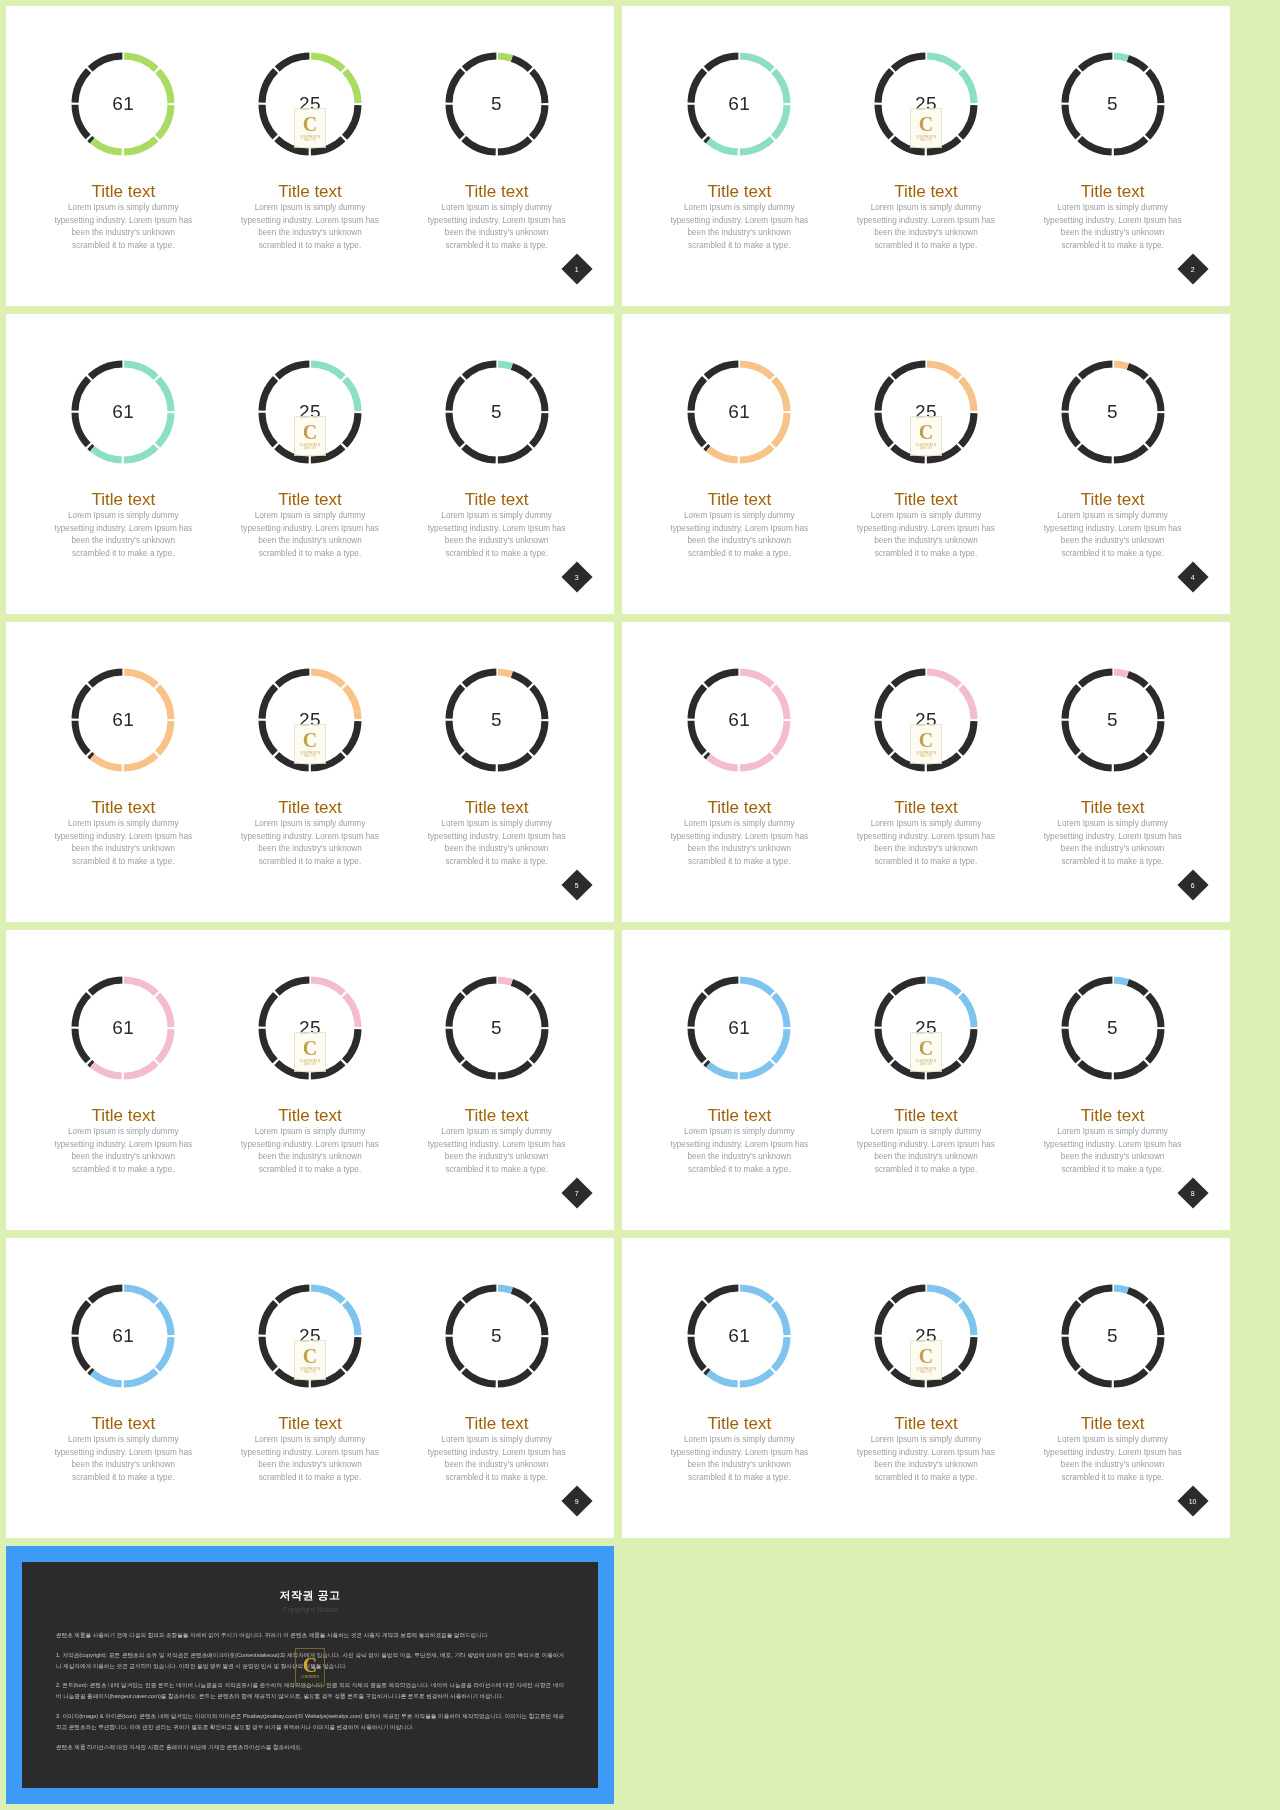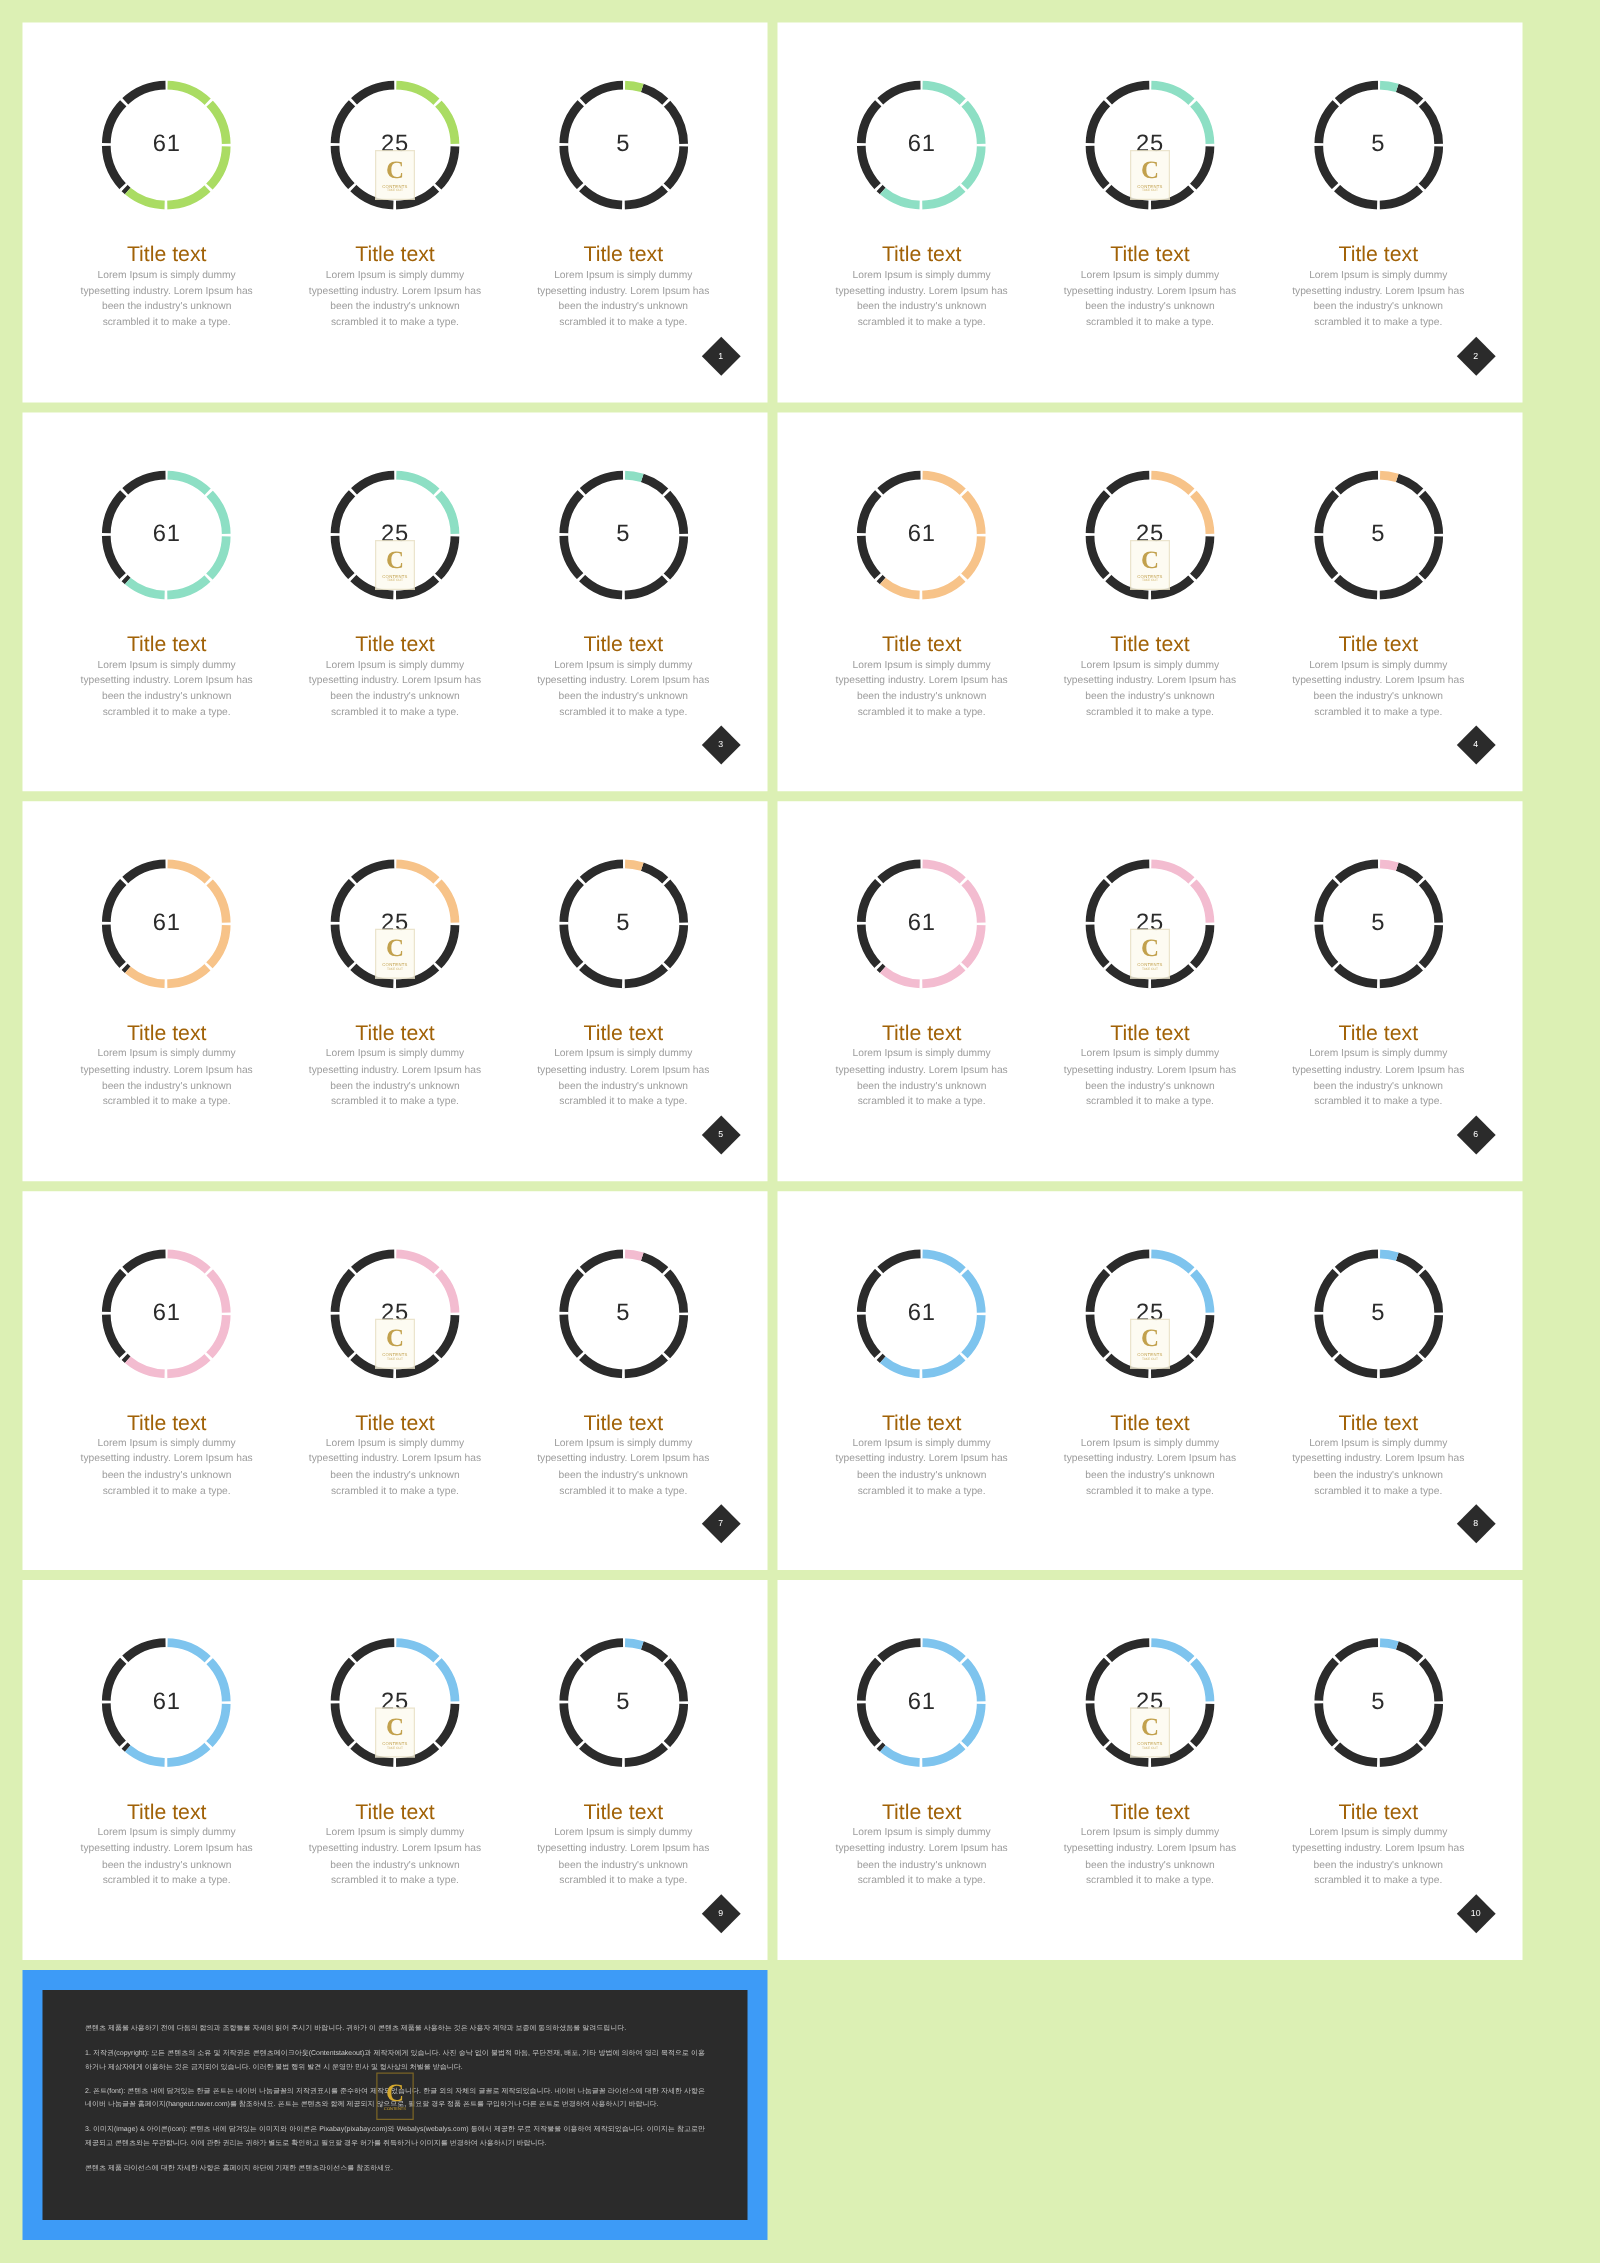--- a/index.html
+++ b/index.html
@@ -7,21 +7,21 @@
     width: 1280px; height: 1810px;
     background: #dcf0b4;
     font-family: "Liberation Sans", sans-serif;
     overflow: hidden;
   }
   .deck {
     display: grid;
     grid-template-columns: 1fr 1fr;
     grid-template-rows: repeat(5, 1fr);
     gap: 8px;
-    padding: 18px;
+    padding: 6px;
     width: 1236px; height: 1810px;
   }
   .slide {
     background: #ffffff;
     position: relative;
     overflow: hidden;
   }
   .charts-row {
     display: flex;
     justify-content: space-around;
@@ -638,20 +638,24 @@
           <div class="title-text">Title text</div>
           <div class="body-text">Lorem Ipsum is simply dummy typesetting industry. Lorem Ipsum has been the industry's unknown scrambled it to make a type.</div>
         </div>
       </div>
       <div class="page-badge">
         <span>10</span>
       </div>
     </div>
     <div class="slide copy-slide" style="background: rgb(61, 155, 247);">
       <div class="copy-inner" style="background: rgb(43, 43, 43);">
+        <div class="copy-head">
+          <div class="copy-title">저작권 공고</div>
+          <div class="copy-subtitle">Copyright Notice</div>
+        </div>
         <p class="copy-p">콘텐츠 제품을 사용하기 전에 다음의 합의과 조항들을 자세히 읽어 주시기 바랍니다. 귀하가 이 콘텐츠 제품을 사용하는 것은 사용자 계약과 보증에 동의하셨음을 알려드립니다.</p>
         <p class="copy-p">1. 저작권(copyright): 모든 콘텐츠의 소유 및 저작권은 콘텐츠메이크아웃(Contentstakeout)과 제작자에게 있습니다. 사진 승낙 없이 불법적 마음, 무단전재, 배포, 기타 방법에 의하여 영리 목적으로 이용하거나 제삼자에게 이용하는 것은 금지되어 있습니다. 이러한 불법 행위 발견 시 운영만 민사 및 형사상의 처벌을 받습니다.</p>
         <p class="copy-p">2. 폰트(font): 콘텐츠 내에 담겨있는 한글 폰트는 네이버 나눔글꼴의 저작권표시를 준수하여 제작되었습니다. 한글 외의 자체의 글꼴로 제작되었습니다. 네이버 나눔글꼴 라이선스에 대한 자세한 사항은 네이버 나눔글꼴 홈페이지(hangeut.naver.com)를 참조하세요. 폰트는 콘텐츠와 함께 제공되지 않으므로, 필요할 경우 정품 폰트를 구입하거나 다른 폰트로 변경하여 사용하시기 바랍니다.</p>
         <p class="copy-p">3. 이미지(image) &amp; 아이콘(icon): 콘텐츠 내에 담겨있는 이미지와 아이콘은 Pixabay(pixabay.com)와 Webalys(webalys.com) 등에서 제공한 무료 저작물을 이용하여 제작되었습니다. 이미지는 참고로만 제공되고 콘텐츠와는 무관합니다. 이에 관한 권리는 귀하가 별도로 확인하고 필요할 경우 허가를 취득하거나 이미지를 변경하여 사용하시기 바랍니다.</p>
         <p class="copy-p">콘텐츠 제품 라이선스에 대한 자세한 사항은 홈페이지 하단에 기재한 콘텐츠라이선스를 참조하세요.</p>
       </div>
       <div class="copy-watermark">
         <div class="c">C</div>
         <div class="wm-label">CONTENTS</div>
       </div>

